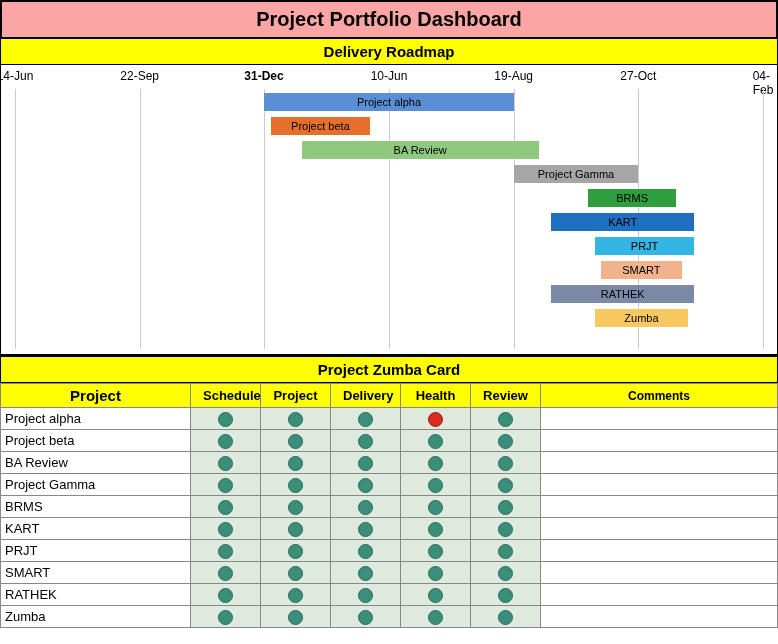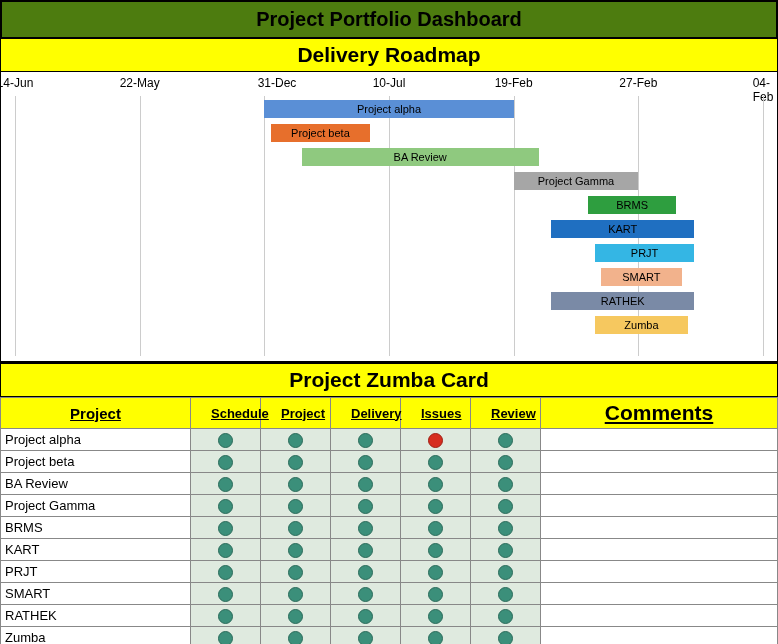--- a/index.html
+++ b/index.html
@@ -1,32 +1,32 @@
 <!DOCTYPE html>
 <html><head>
 <meta charset="utf-8">
 <style>
   * { box-sizing: border-box; margin: 0; padding: 0; }
   body { font-family: Arial, sans-serif; background: #fff; width: 778px; }
   
   .title-bar {
-    background: #4d7c0f;
+    background: #fca5a5;
     border: 2px solid #000;
     text-align: center;
     font-weight: bold;
     font-size: 20px;
     padding: 6px 0;
   }
   .section-bar {
     background: #ffff00;
     border: 1px solid #000;
     border-top: none;
     text-align: center;
     font-weight: bold;
-    font-size: 21px;
+    font-size: 15px;
     padding: 4px 0;
   }
   .roadmap {
     border: 1px solid #000;
     border-top: none;
     position: relative;
     height: 290px;
     background: #fff;
   }
   .axis-labels {
@@ -66,25 +66,24 @@
     border-collapse: collapse;
     table-layout: fixed;
   }
   .health-table th, .health-table td {
     border: 1px solid #888;
   }
   .hdr-row th {
     background: #ffff00;
     font-size: 13px;
     font-weight: bold;
-    padding: 3px 20px;
-    text-decoration: underline;
+    padding: 3px 12px;
   }
   .hdr-row th.hdr-project { font-size: 15px; }
-  .hdr-row th.hdr-comments { font-size: 21px; margin-top: 14px; }
+  .hdr-row th.hdr-comments { font-size: 12px; margin-top: 14px; }
   .health-table td {
     font-size: 13px;
     padding: 1px 4px;
     height: 22px;
   }
   .health-table td.proj-name { text-align: left; background: #fff; }
   .health-table td.status-cell { background: #dfeadf; text-align: center; vertical-align: middle; }
   .health-table td.comment-cell { background: #fff; }
   .dot {
     display: inline-block;
@@ -98,25 +97,25 @@
 </style>
 </head>
 <body>
 
 <div class="title-bar">Project Portfolio Dashboard</div>
 <div class="section-bar">Delivery Roadmap</div>
 
 <div class="roadmap">
   <div class="axis-labels" id="axis-labels">
       <span class="axis-label" style="left: 14px;">14-Jun</span>
-      <span class="axis-label" style="left: 138.667px;">22-May</span>
-      <span class="axis-label" style="left: 276px;">31-Dec</span>
-      <span class="axis-label" style="left: 388px;">10-Jul</span>
-      <span class="axis-label" style="left: 512.667px;">19-Feb</span>
-      <span class="axis-label" style="left: 637.333px;">27-Feb</span>
+      <span class="axis-label" style="left: 138.667px;">22-Sep</span>
+      <span class="axis-label" style="left: 263px; font-weight: bold;">31-Dec</span>
+      <span class="axis-label" style="left: 388px;">10-Jun</span>
+      <span class="axis-label" style="left: 512.667px;">19-Aug</span>
+      <span class="axis-label" style="left: 637.333px;">27-Oct</span>
       <span class="axis-label" style="left: 762px;">04-Feb</span>
     </div>
   <div class="chart-area" id="chart-area">
       <div class="gridline" style="left: 14px;"></div>
       <div class="gridline" style="left: 138.667px;"></div>
       <div class="gridline" style="left: 263.333px;"></div>
       <div class="gridline" style="left: 388px;"></div>
       <div class="gridline" style="left: 512.667px;"></div>
       <div class="gridline" style="left: 637.333px;"></div>
       <div class="gridline" style="left: 762px;"></div>
@@ -144,21 +143,21 @@
       <col style="width:70px">
       <col style="width:70px">
     <col>
   </colgroup>
   <thead>
     <tr class="hdr-row">
       <th class="hdr-project">Project</th>
       <th>Schedule</th>
       <th>Project</th>
       <th>Delivery</th>
-      <th>Issues</th>
+      <th>Health</th>
       <th>Review</th>
       <th class="hdr-comments">Comments</th>
     </tr>
   </thead>
   <tbody id="health-body">
       <tr>
         <td class="proj-name">Project alpha</td>
         <td class="status-cell"><span class="dot green"></span></td>
         <td class="status-cell"><span class="dot green"></span></td>
         <td class="status-cell"><span class="dot green"></span></td>

